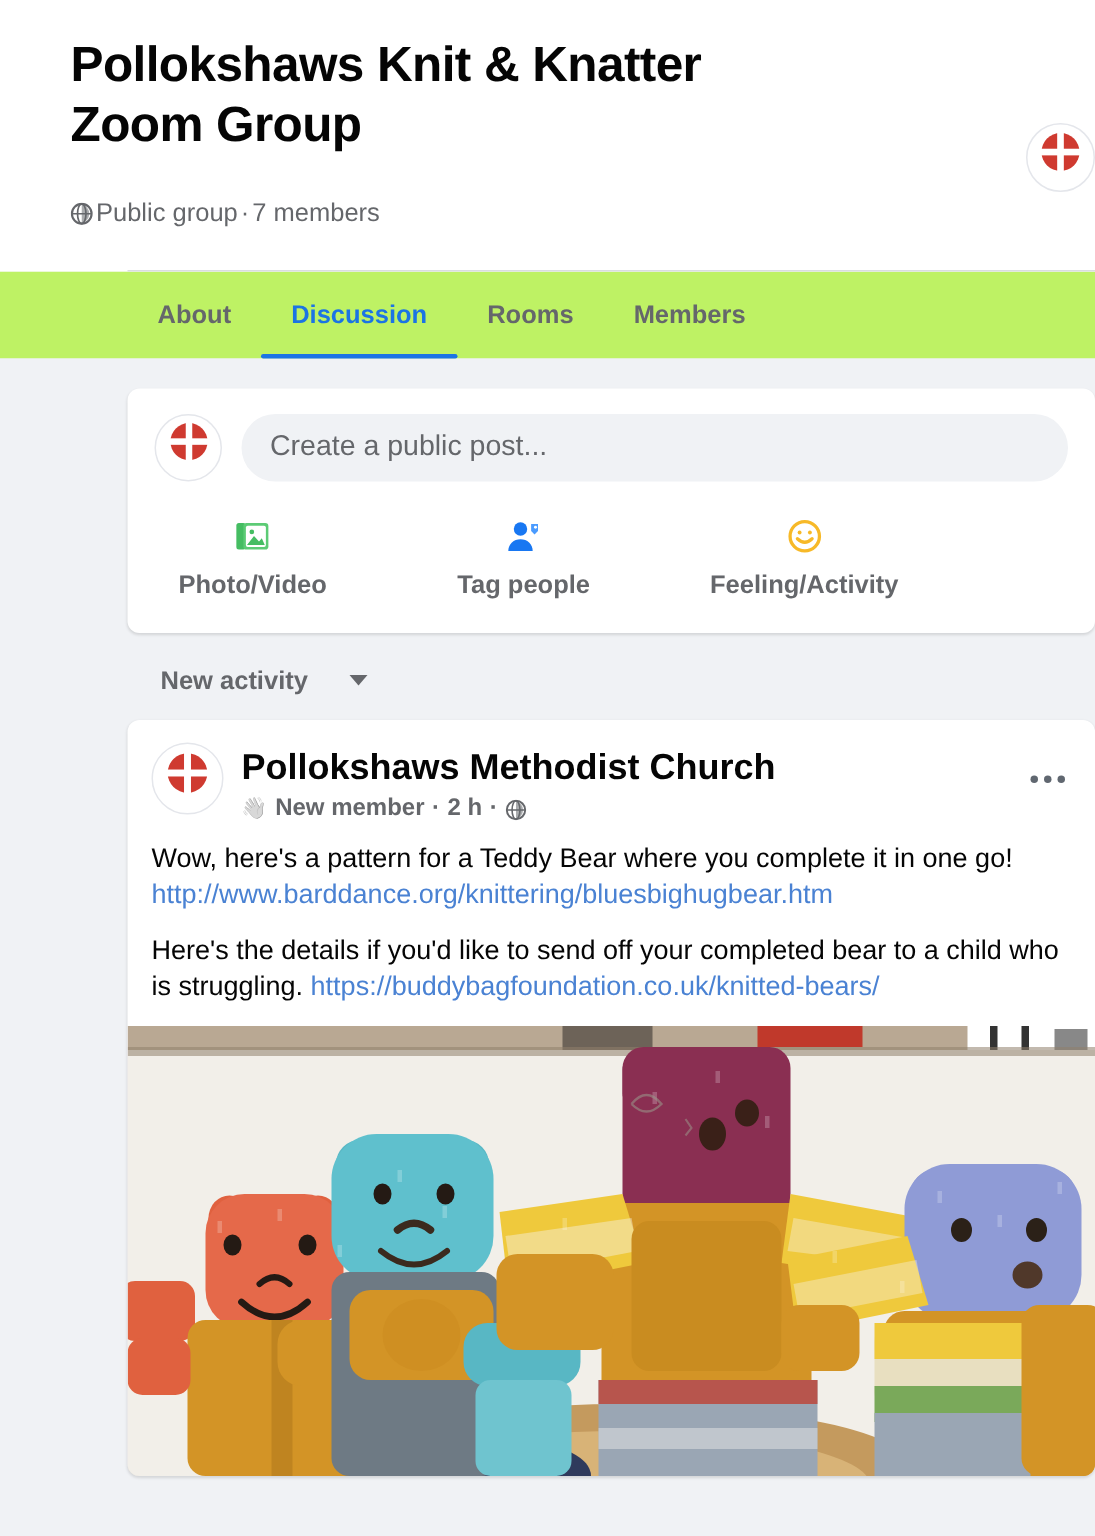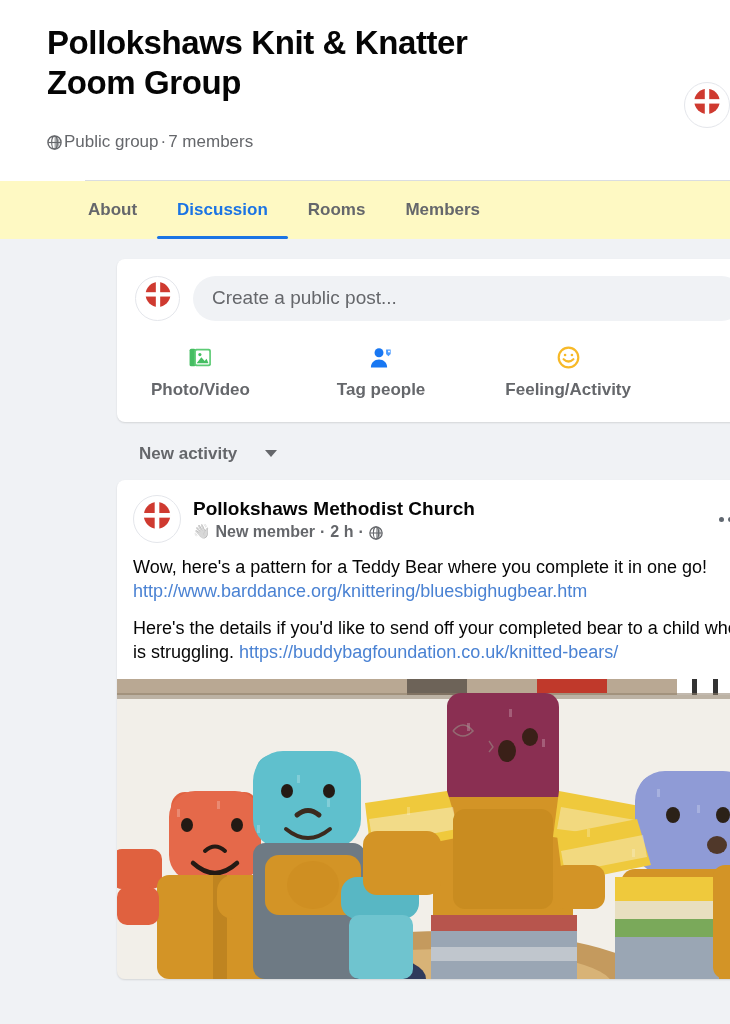--- a/index.html
+++ b/index.html
@@ -91,22 +91,22 @@
   .divider {
     height: 1px;
     background: #dadde1;
     margin: 28px 0 0 85px;
     margin-right: 0;
   }
 
   
   .tabs {
     display: flex;
-    padding-left: 68px;
-    background: #fef9c3;
+    padding-left: 85px;
+    background: #bef264;
     height: 58px;
     align-items: stretch;
   }
 
   .tab {
     display: flex;
     align-items: center;
     padding: 0 20px;
     font-size: 17px;
     font-weight: bold;
@@ -125,21 +125,20 @@
     height: 3px;
     background: #1b74e4;
     border-radius: 2px;
   }
 
   
   .feed {
     background: #f0f2f5;
     padding: 20px 0 0 85px;
     height: calc(1024px - 248px);
-    margin-left: 32px;
   }
 
   .card {
     background: #ffffff;
     border-radius: 8px;
     box-shadow: 0 1px 2px rgba(0,0,0,0.12);
     width: 645px;
   }
 
   
@@ -231,21 +230,21 @@
   .post-avatar {
     width: 48px;
     height: 48px;
     flex: 0 0 auto;
     margin-right: 12px;
   }
 
   .post-ident { flex: 1 1 auto; padding-top: 2px; }
 
   .post-author {
-    font-size: 19px;
+    font-size: 24px;
     font-weight: bold;
     color: #050505;
     line-height: 1.25;
   }
 
   .post-sub {
     display: flex;
     align-items: center;
     gap: 5px;
     margin-top: 3px;

